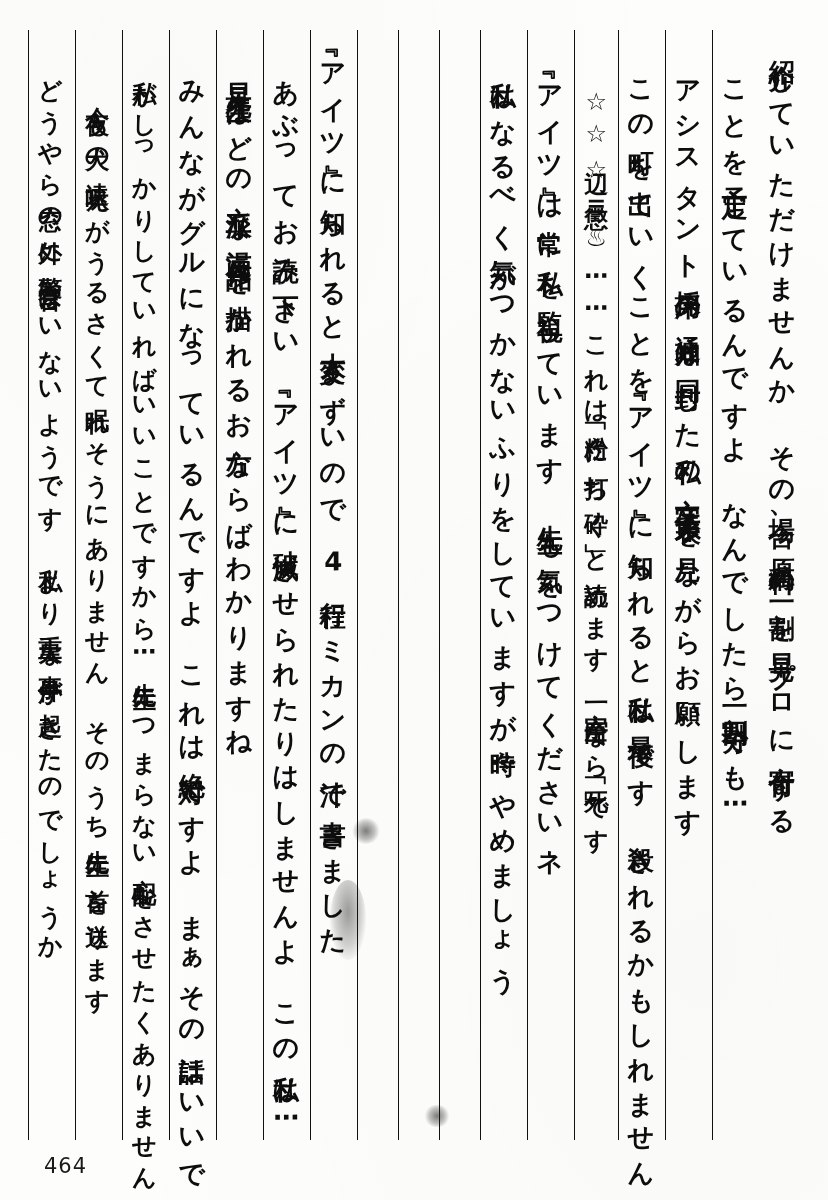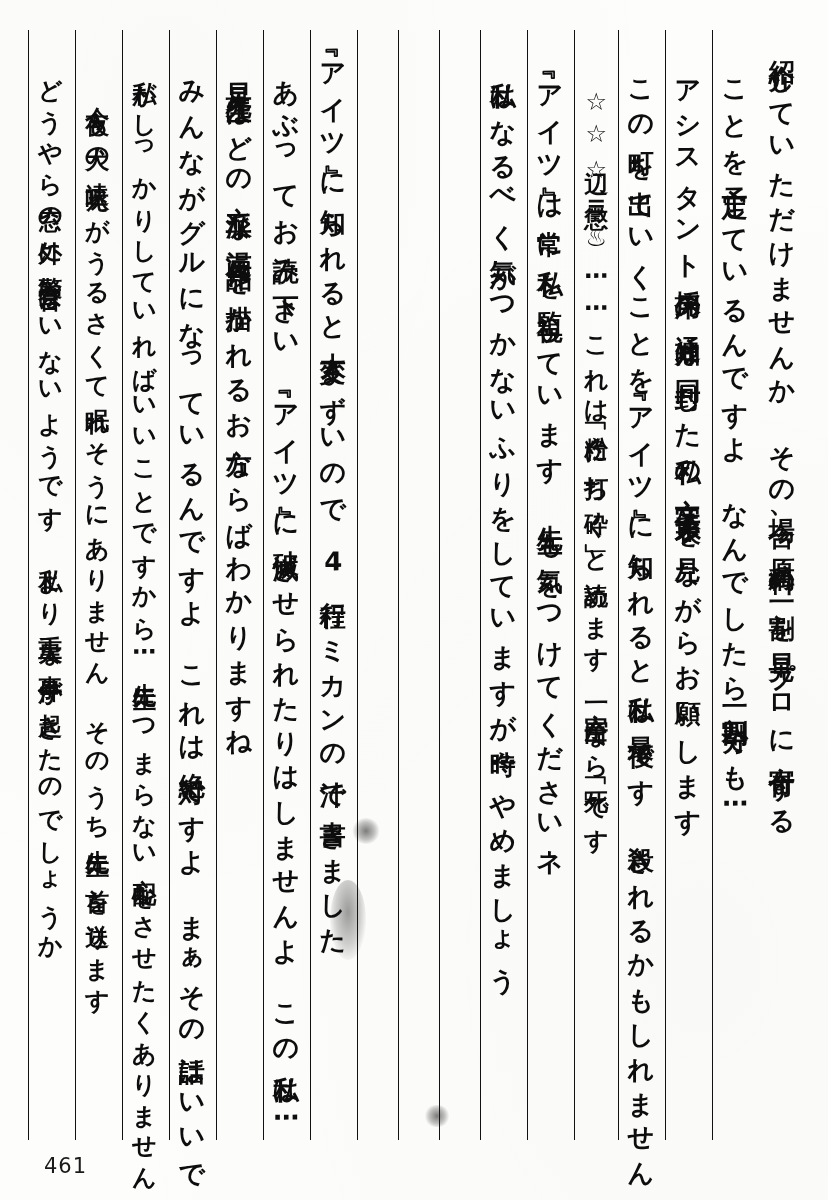--- a/index.html
+++ b/index.html
@@ -198,15 +198,15 @@
         <div class="rule"></div>
         <div class="vtext small indent-1">どうやら窓の外に警察官はいないようです　私より重大な事件が起きたのでしょうか</div>
       </div>
 
     </div>
 
     <div class="smudge" id="smudge-a"></div>
     <div class="smudge" id="smudge-b"></div>
     <div class="smudge" id="smudge-c"></div>
 
-    <div class="page-number">461</div>
+    <div class="page-number">464</div>
   </div>
 </div>
 
 </body></html>

